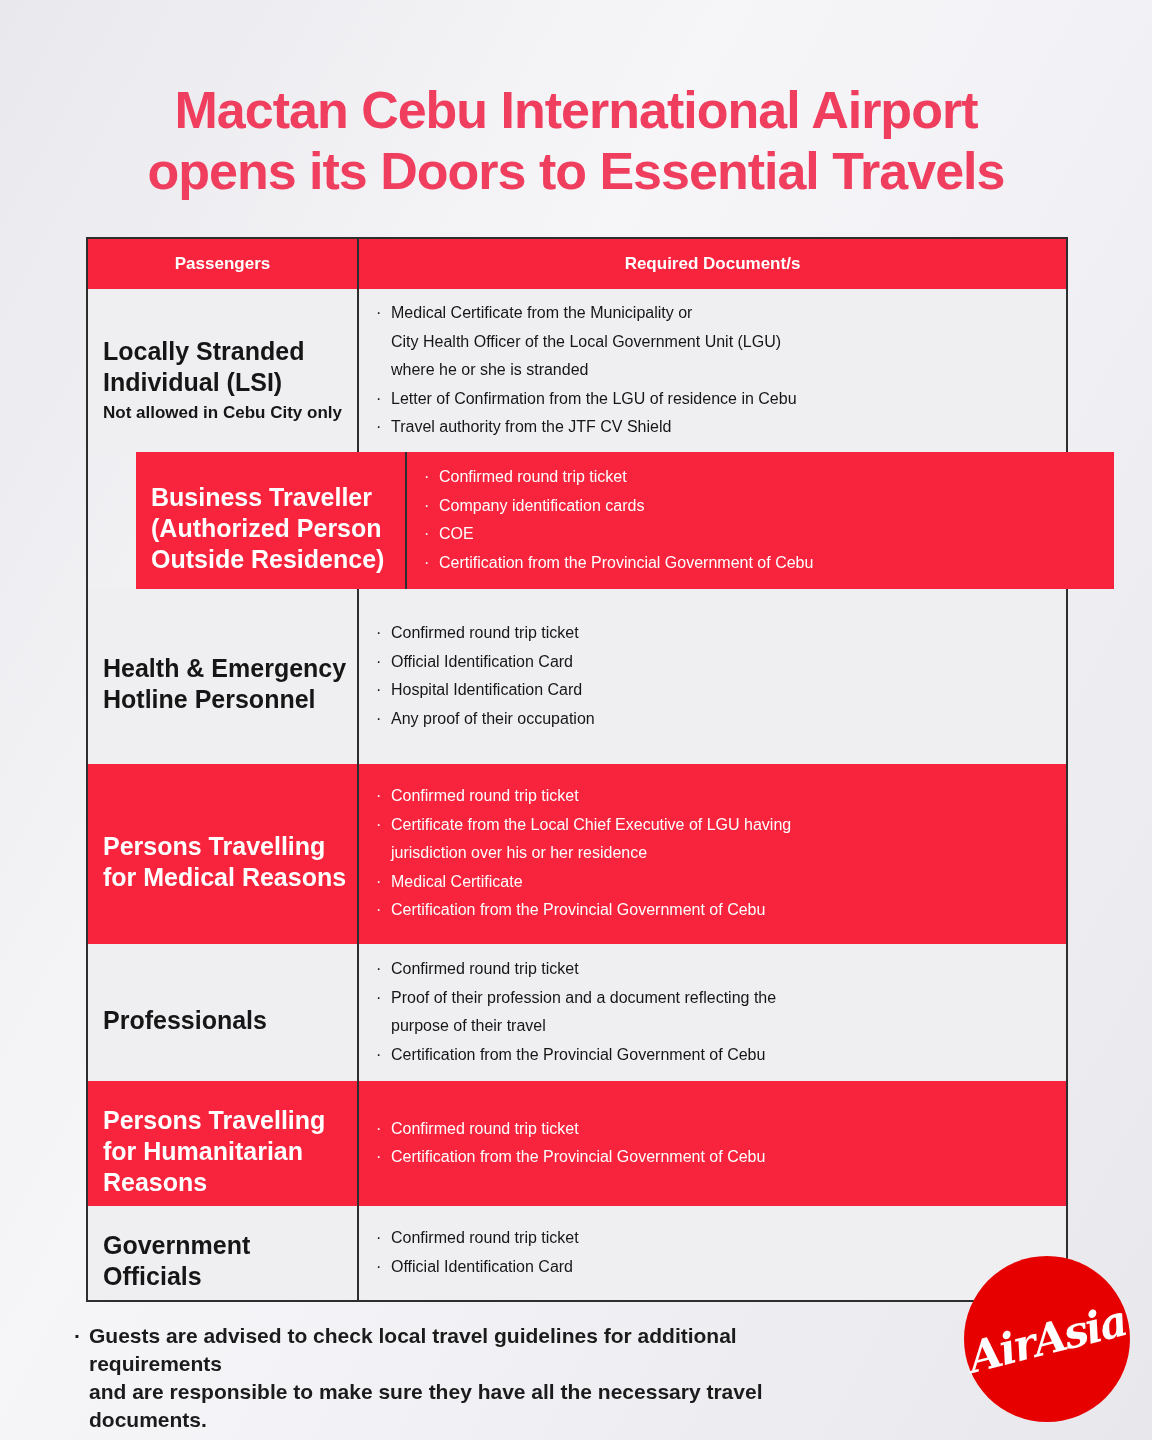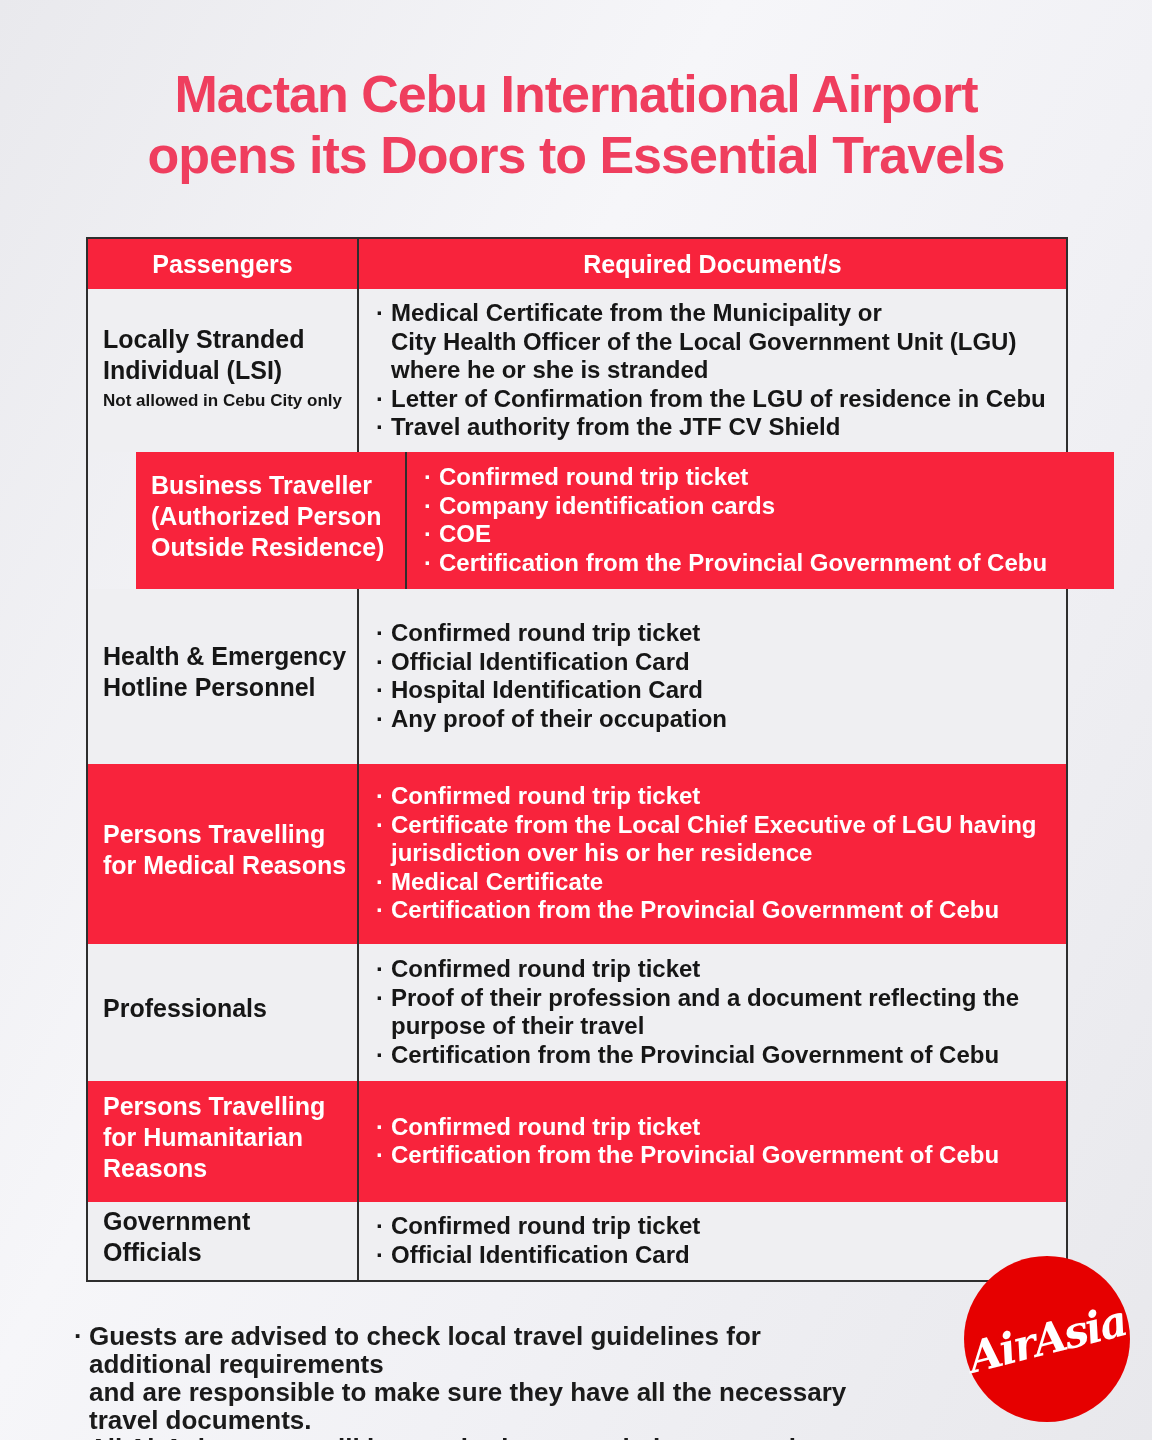--- a/index.html
+++ b/index.html
@@ -5,65 +5,65 @@
   * { margin:0; padding:0; box-sizing:border-box; }
   html,body { width:1152px; }
   body { font-family:"Liberation Sans", sans-serif; }
 
   .canvas{
     position:relative; width:1152px; height:1440px; overflow:hidden;
     background:linear-gradient(118deg,#e9e9ed 0%,#f6f6f9 38%,#f1f1f5 62%,#e8e8ec 100%);
   }
 
   .title{
-    position:absolute; top:64px; left:0; width:100%;
+    position:absolute; top:80px; left:0; width:100%;
     text-align:center; color:#ef3e5e; font-weight:bold;
     font-size:52px; line-height:61px; letter-spacing:-1px;
     white-space:pre-line;
   }
 
   .table{
     position:absolute; left:86px; top:237px; width:982px;
     border:2px solid #2e2e2e; z-index:1;
   }
   .row{ display:flex; width:100%; }
   .red{ background:#f8233c; color:#ffffff; }
   .light{ background:#efeff2; color:#161616; }
 
   .cell-p{
     width:271px; flex:0 0 271px; border-right:2px solid #2e2e2e;
     display:flex; flex-direction:column; justify-content:center;
-    padding:0 10px 8px 15px;
+    padding:24px 10px 8px 15px;
   }
   .cell-d{
     flex:1 1 auto; display:flex; flex-direction:column; justify-content:center;
     padding:10px 12px 10px 17px;
   }
 
   .hrow{ min-height:50px; }
   .hrow .cell-p, .hrow .cell-d{ align-items:center; justify-content:center; padding:4px; }
-  .hcell{ font-size:25px; font-weight:bold; }
+  .hcell{ font-size:17px; font-weight:bold; }
 
   .r0{ min-height:157px; }
   .r1{ min-height:137px;margin-left:48px; }
   .r2{ min-height:175px; }
   .r3{ min-height:180px; }
   .r4{ min-height:137px; }
   .r5{ min-height:121px; }
   .r6{ min-height:78px; }
 
   .passenger{ font-size:25px; font-weight:bold; line-height:31px; white-space:pre-line; }
   .note{ font-size:17px; font-weight:bold; margin-top:6px; line-height:17px; }
 
-  .doc{ display:flex; font-size:24px; font-weight:bold; line-height:28.5px; }
+  .doc{ display:flex; font-size:16px; font-weight:normal; line-height:28.5px; }
   .doc::before{ content:"·"; flex:0 0 15px; }
   .doc-text{ white-space:pre-line; }
 
   .footnotes{ position:absolute; left:74px; top:1322px; width:790px; color:#1b1b1b; z-index:1; }
-  .footnote{ display:flex; font-size:26px; font-weight:bold; line-height:28px; }
+  .footnote{ display:flex; font-size:21px; font-weight:bold; line-height:28px; }
   .footnote::before{ content:"·"; flex:0 0 15px; }
   .footnote-text{ white-space:pre-line; }
 
   .logo{
     position:absolute; left:964px; top:1256px; width:166px; height:166px;
     border-radius:50%; background:#e60000; z-index:5;
     display:flex; align-items:center; justify-content:center;
   }
   .logo-text{
     color:#ffffff; font-family:"DejaVu Serif", serif;

